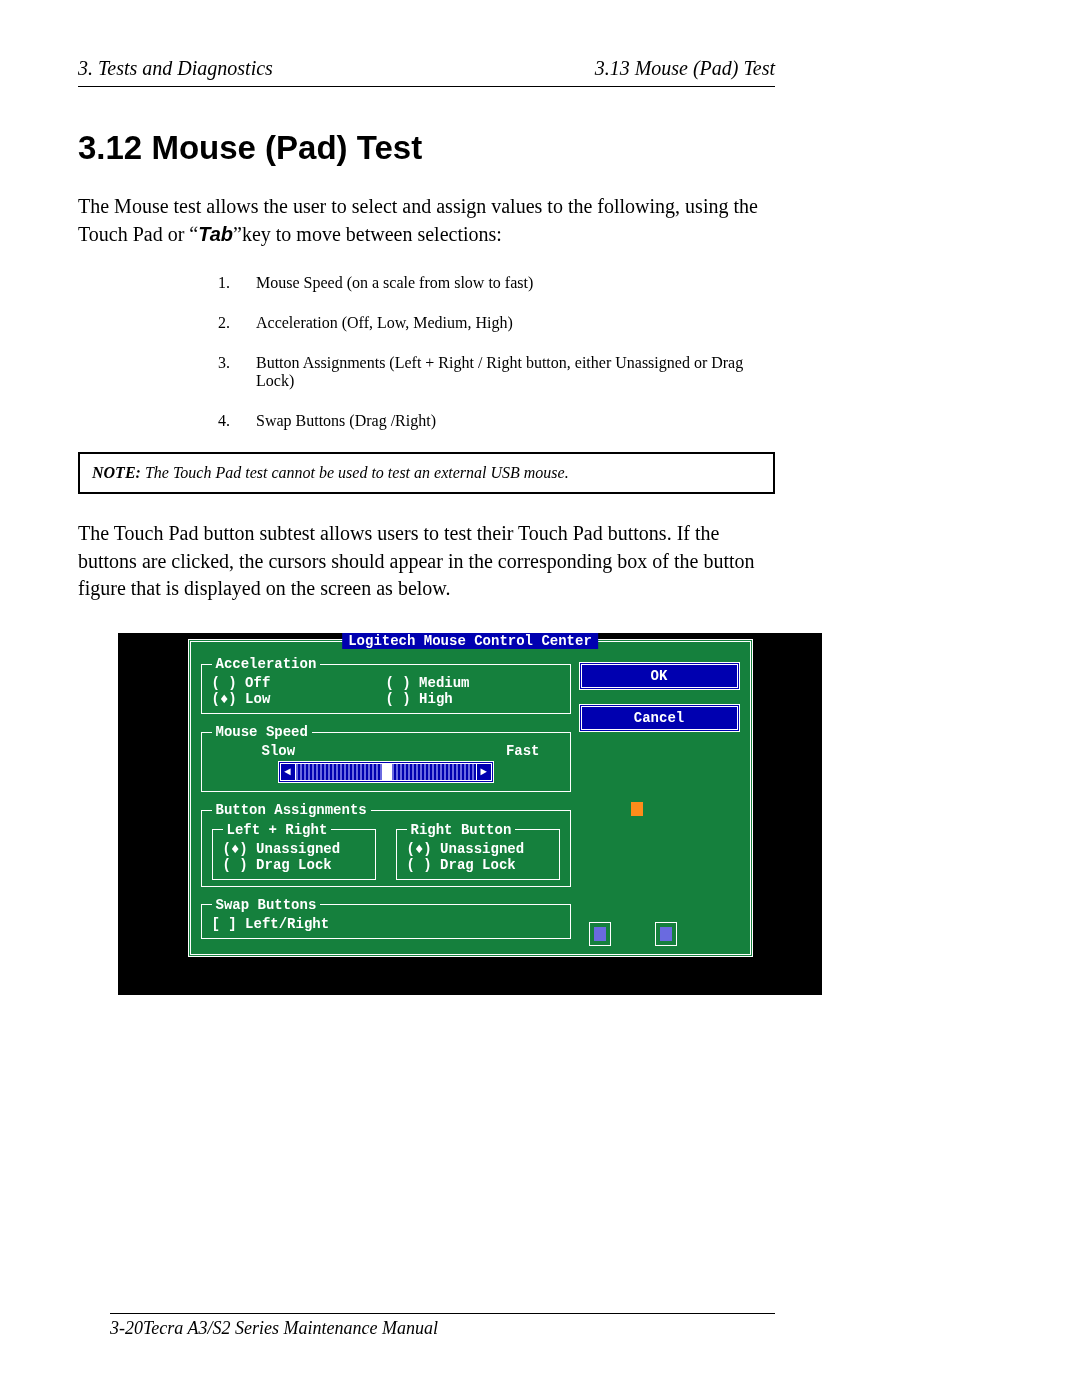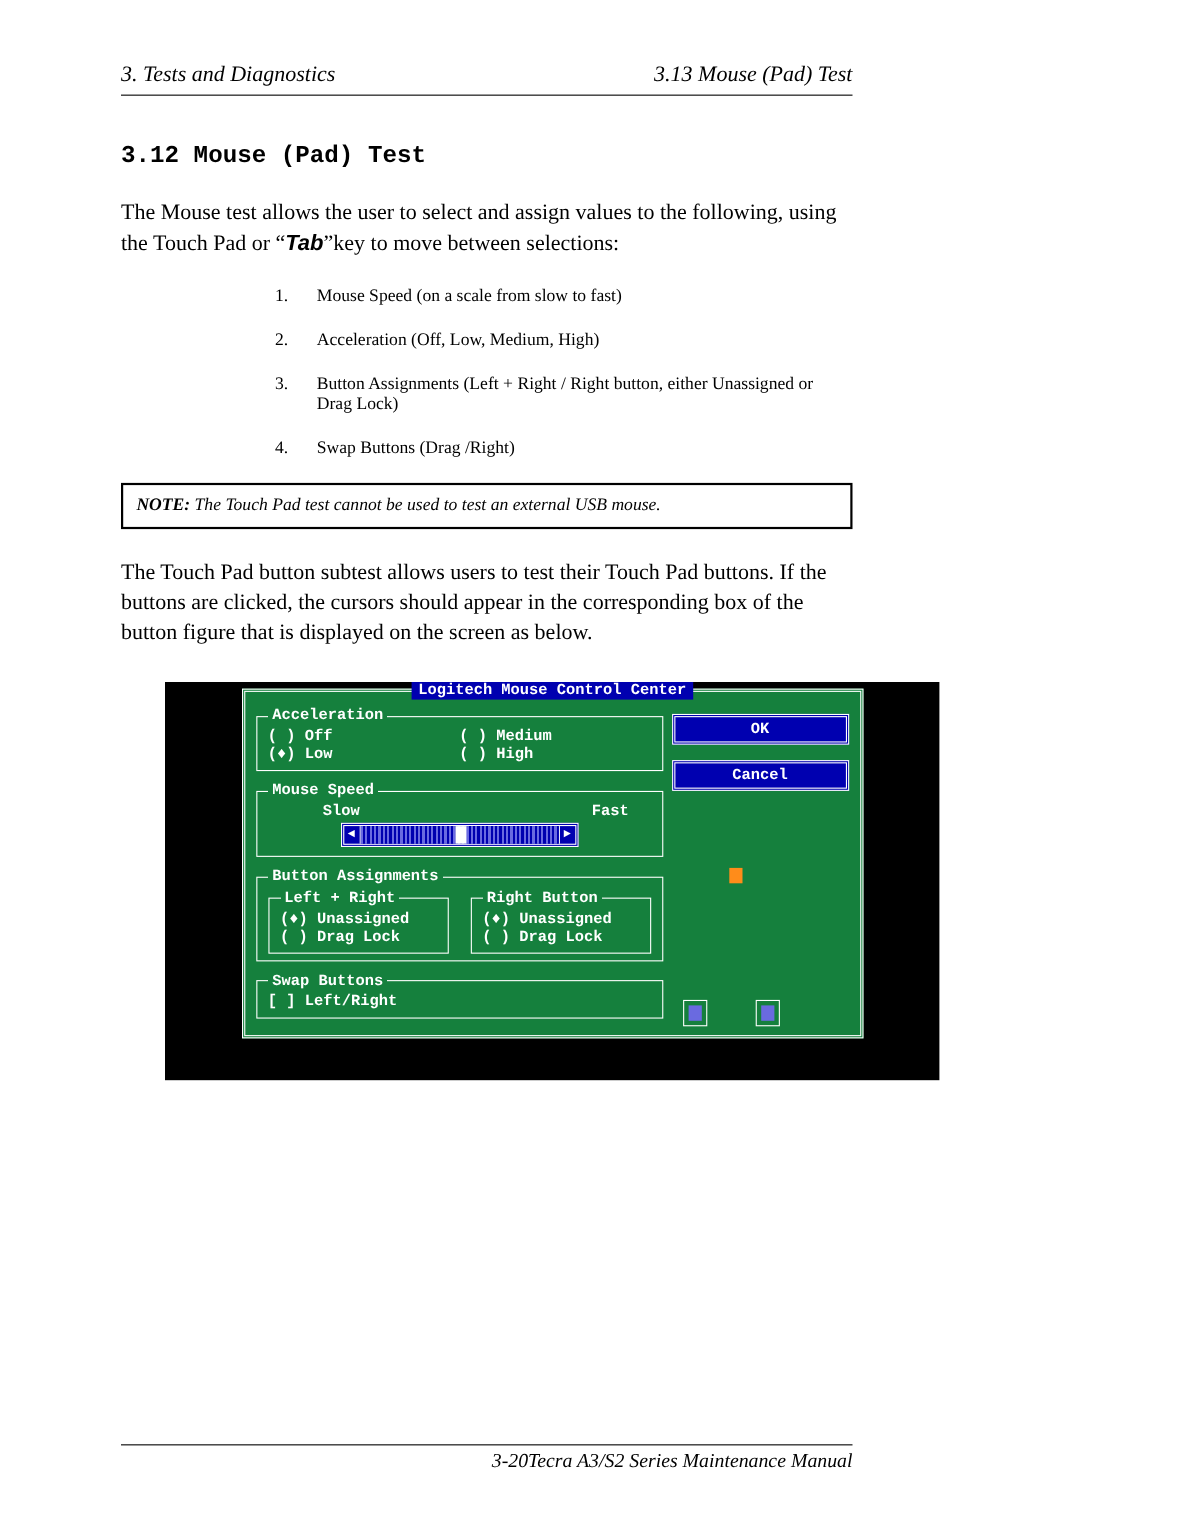--- a/index.html
+++ b/index.html
@@ -7,38 +7,38 @@
     padding: 0;
     background: #fff;
     font-family: "Times New Roman", Times, serif;
     color: #000;
   }
   .page {
     width: 880px;
     min-height: 1397px;
     position: relative;
     box-sizing: border-box;
-    padding: 57px 105px 60px 110px;
+    padding: 57px 105px 60px 78px;
   }
   .hdr {
     display: flex;
     justify-content: space-between;
     font-style: italic;
     font-size: 20px;
     margin-bottom: 6px;
   }
   .hdr-rule {
     border: none;
     border-top: 1px solid #000;
     margin: 0 0 42px 0;
   }
   h2.section-title {
-    font-family: Liberation Mono, monospace;
+    font-family: Liberation Sans, sans-serif;
     font-weight: bold;
-    font-size: 22px;
+    font-size: 33px;
     margin: 0 0 26px 0;
   }
   p.body {
     font-size: 20px;
     line-height: 1.38;
     margin: 0 0 26px 0;
   }
   .tab-key {
     font-family: Arial, Helvetica, sans-serif;
     font-weight: bold;
@@ -168,21 +168,21 @@
     content: ""; position: absolute; inset: 4px; background: #6a6ae0;
   }
   .hint {
     margin-top: 10px; padding: 0 2px;
   }
   .ftr {
     position: absolute;
     left: 110px; right: 105px; bottom: 58px;
   }
   .ftr-rule { border: none; border-top: 1px solid #000; margin: 0 0 4px 0; }
-  .ftr-row { display: flex; justify-content: flex-end; font-style: italic; font-size: 18px; }
+  .ftr-row { display: flex; justify-content: flex-start; font-style: italic; font-size: 18px; }
 </style>
 </head>
 <body>
 
 <div class="page">
 
   <div class="hdr">
     <span>3.  Tests and Diagnostics</span>
     <span>3.13  Mouse (Pad) Test</span>
   </div>

